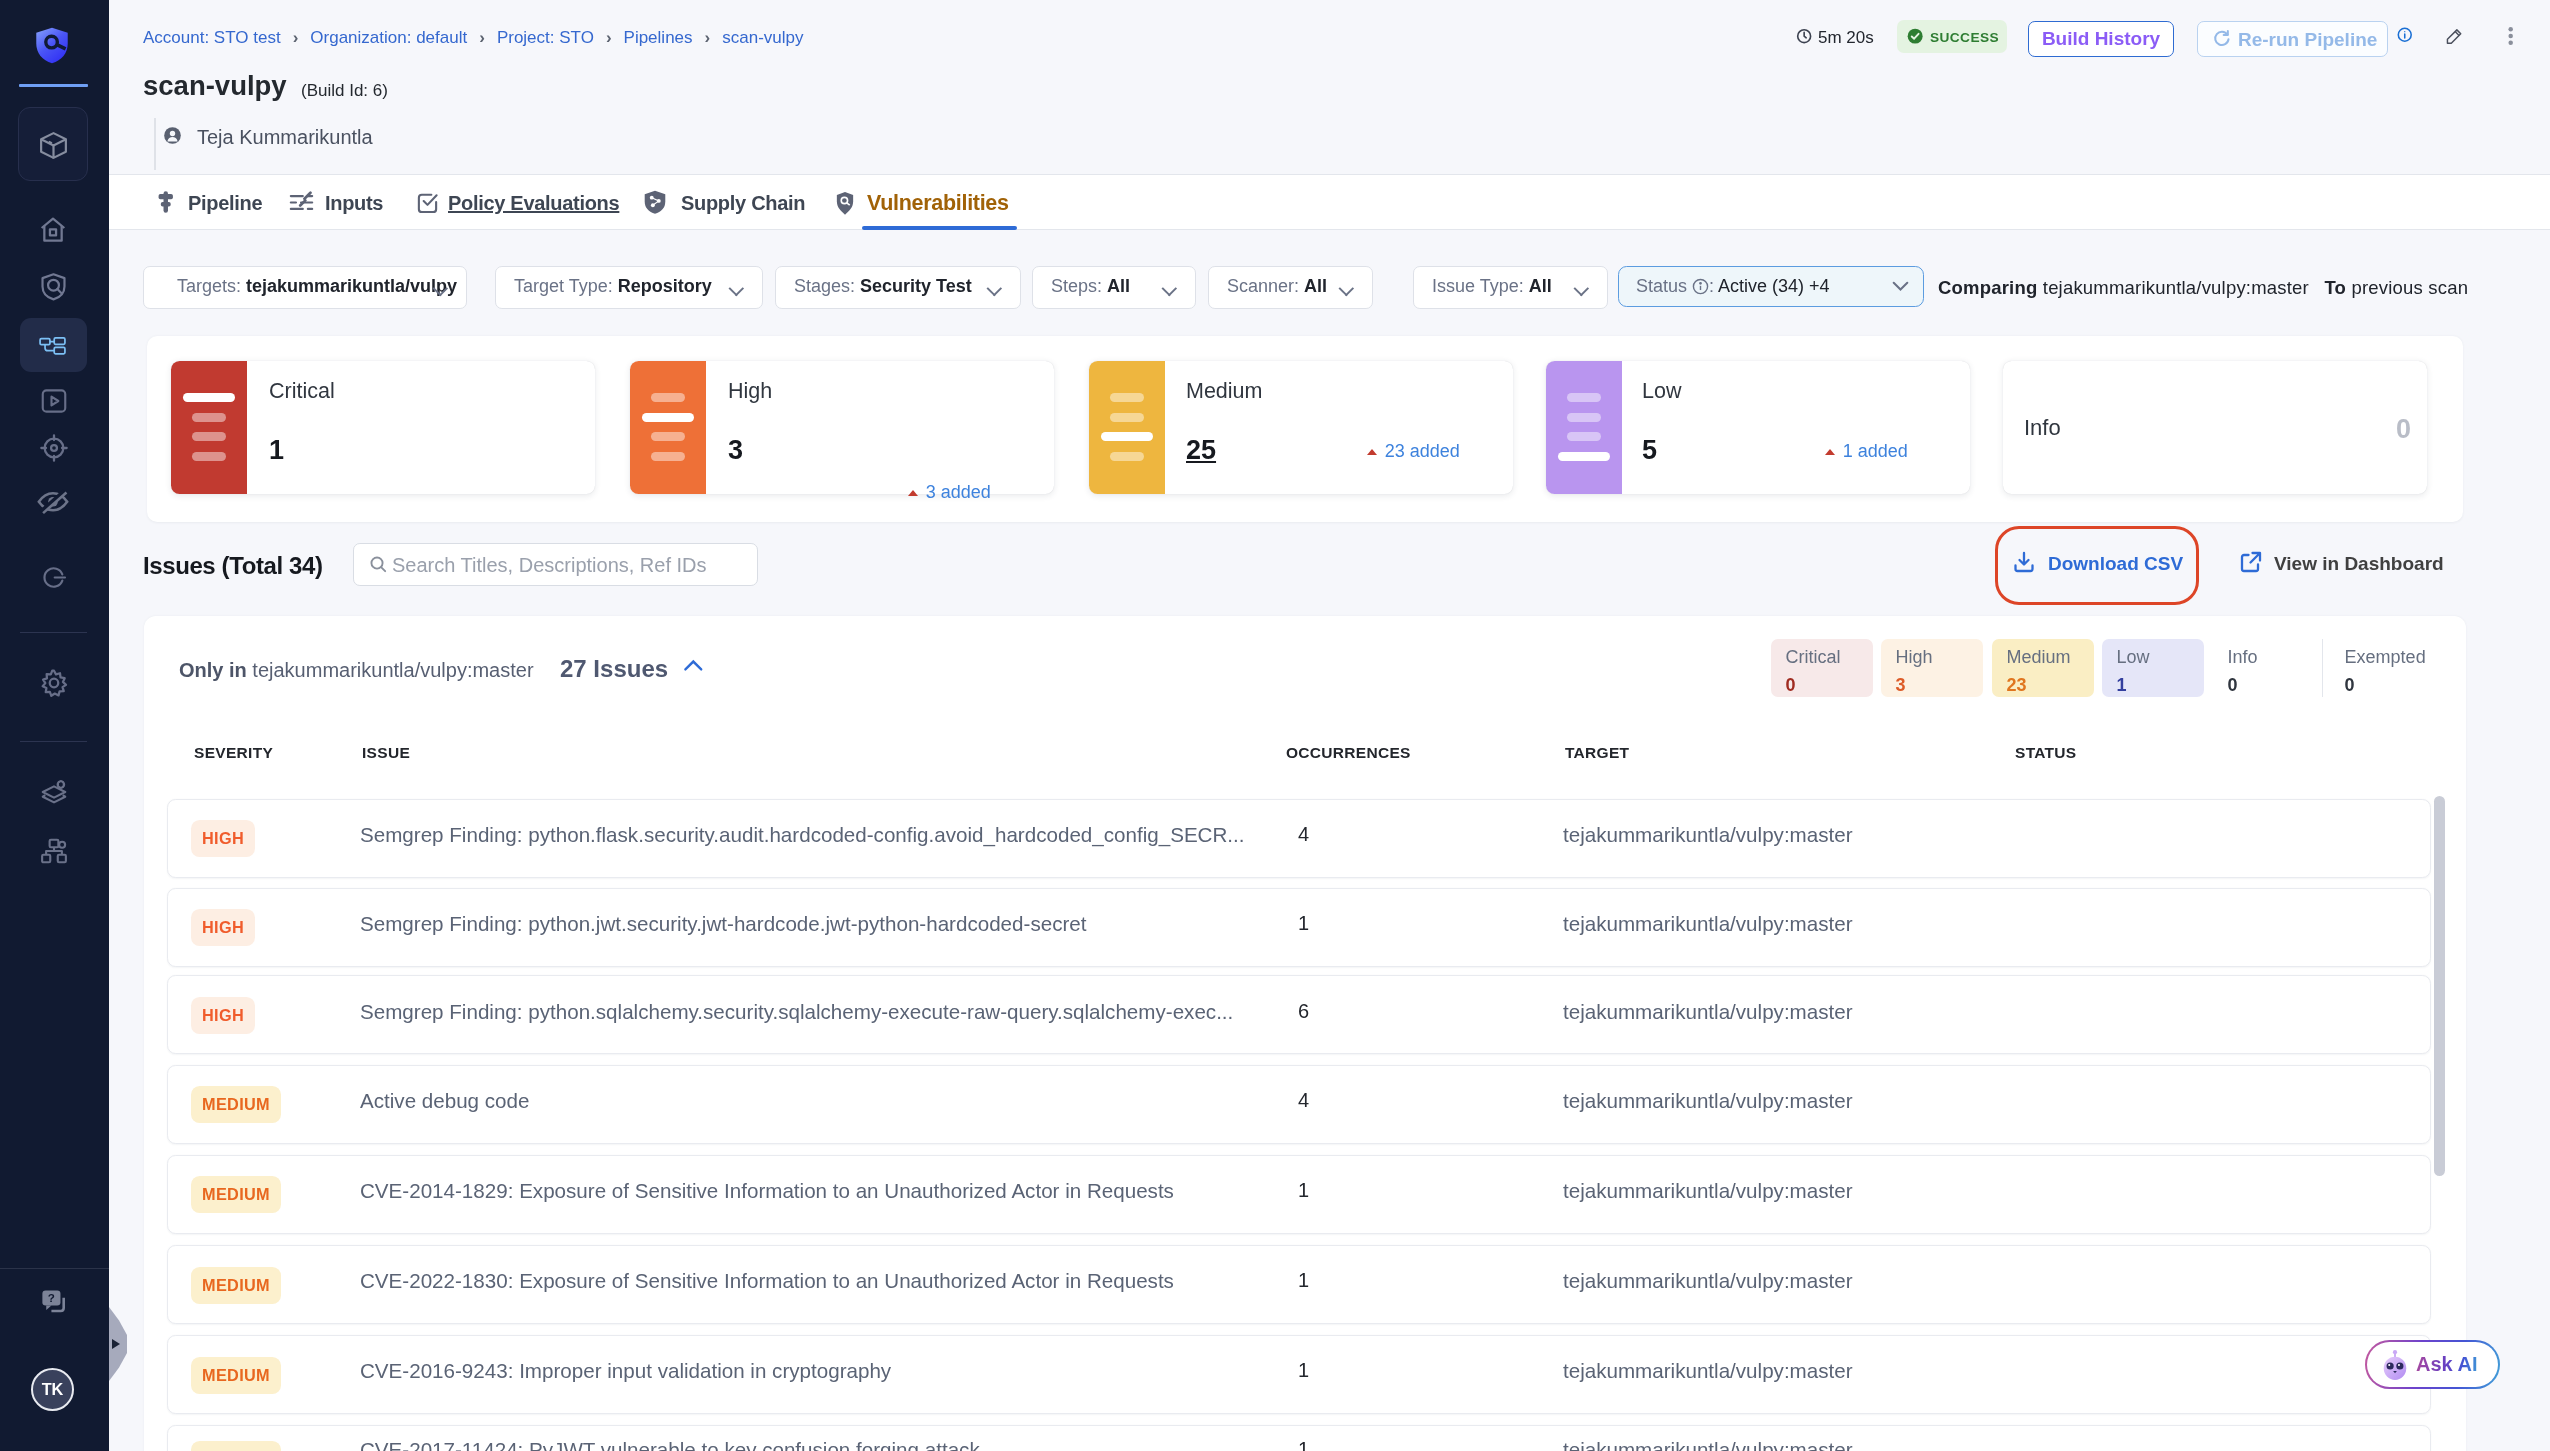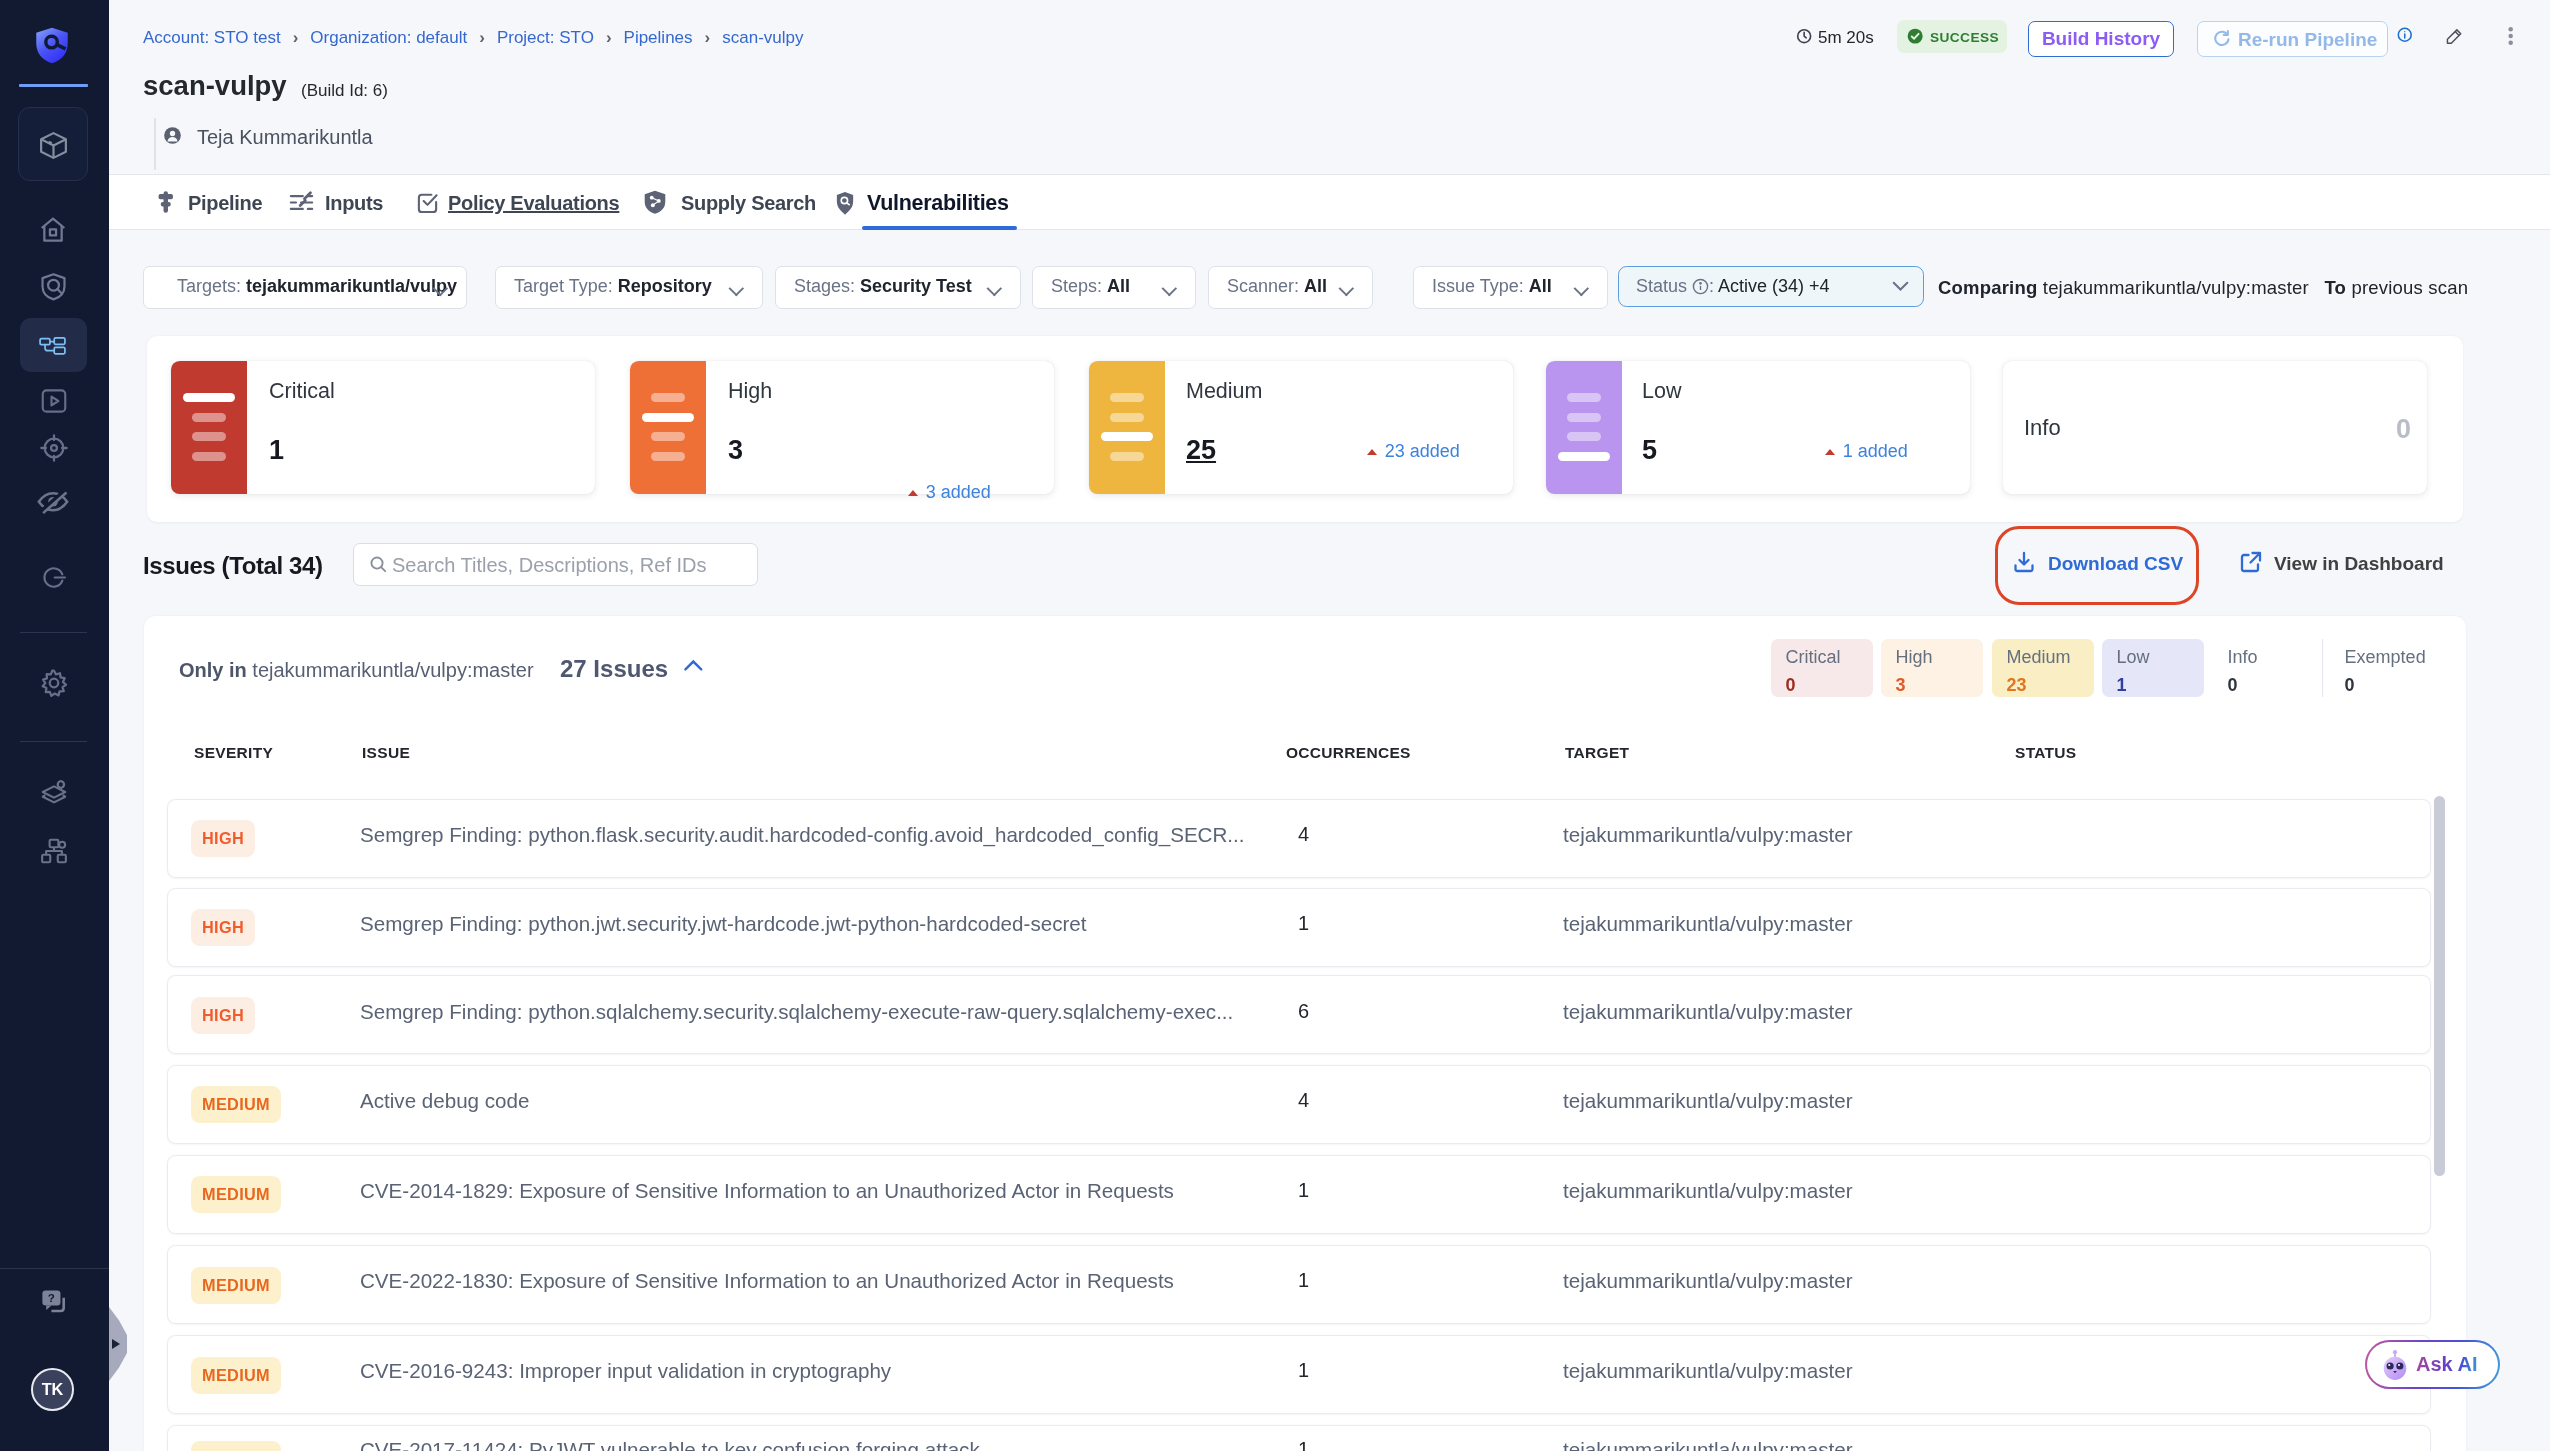--- a/index.html
+++ b/index.html
@@ -185,29 +185,29 @@
 <div class="abs" style="left:448px;top:192px;font-size:20px;letter-spacing:-0.3px;font-weight:bold;color:#3e4653;text-decoration:underline;">Policy Evaluations</div>
 <div class="abs tab" style="left:642px;top:189px;">
   <svg width="26" height="26" viewBox="0 0 24 24">
     <path d="M12 1.5 L21.5 4.8 V11.5 C21.5 17.5 17.7 21 12 22.8 C6.3 21 2.5 17.5 2.5 11.5 V4.8 Z" fill="#5d6375"></path>
     <circle cx="9" cy="8" r="1.8" fill="#fff"></circle>
     <circle cx="15.5" cy="11" r="1.8" fill="#fff"></circle>
     <circle cx="10" cy="15" r="1.8" fill="#fff"></circle>
     <path d="M9 8 L15.5 11 L10 15" stroke="#fff" stroke-width="1" fill="none"></path>
   </svg>
 </div>
-<div class="abs" style="left:681px;top:192px;font-size:20px;letter-spacing:-0.3px;font-weight:bold;color:#3e4653;">Supply Search</div>
+<div class="abs" style="left:681px;top:192px;font-size:20px;letter-spacing:-0.3px;font-weight:bold;color:#3e4653;">Supply Chain</div>
 <div class="abs tab" style="left:836px;top:191px;">
   <svg width="18" height="25" viewBox="0 0 21 29">
     <path d="M10.5 1 L20 4.5 V12 C20 18.5 16.2 23 10.5 27.5 C4.8 23 1 18.5 1 12 V4.5 Z" fill="#5d6375"></path>
     <circle cx="9.8" cy="11" r="3.7" fill="none" stroke="#fff" stroke-width="1.9"></circle>
     <line x1="12.6" y1="13.7" x2="16" y2="16.4" stroke="#fff" stroke-width="1.9"></line>
   </svg>
 </div>
-<div class="abs" style="left:867px;top:191px;font-size:21.5px;letter-spacing:-0.3px;font-weight:bold;color:#0f172a;">Vulnerabilities</div>
+<div class="abs" style="left:867px;top:191px;font-size:21.5px;letter-spacing:-0.3px;font-weight:bold;color:#a16207;">Vulnerabilities</div>
 
 <div class="abs fbox" style="left:143px;width:324px;padding-left:33px;"><span class="flabel">Targets:</span> <b>tejakummarikuntla/vulpy</b></div>
 <div class="abs fbox" style="left:495px;width:268px;"><span class="flabel">Target Type:</span> <b>Repository</b></div>
 <div class="abs fbox" style="left:775px;width:246px;"><span class="flabel">Stages:</span> <b>Security Test</b></div>
 <div class="abs fbox" style="left:1032px;width:164px;"><span class="flabel">Steps:</span> <b>All</b></div>
 <div class="abs fbox" style="left:1208px;width:165px;"><span class="flabel">Scanner:</span> <b>All</b></div>
 <div class="abs fbox" style="left:1413px;width:195px;"><span class="flabel">Issue Type:</span> <b>All</b></div>
 <div class="abs" style="left:1618px;top:266px;width:306px;height:41px;background:#eef6fa;border:1.7px solid #5c9ce0;border-radius:8.6px;font-size:18px;line-height:38px;padding-left:17px;color:#20242c;white-space:nowrap;"><span class="flabel">Status <svg style="display:inline-block;vertical-align:-2.6px;" width="17" height="17" viewBox="0 0 24 24" fill="none" stroke="#6a7286" stroke-width="2">
         <circle cx="12" cy="12" r="10"></circle>
         <line x1="12" y1="11" x2="12" y2="17"></line>

